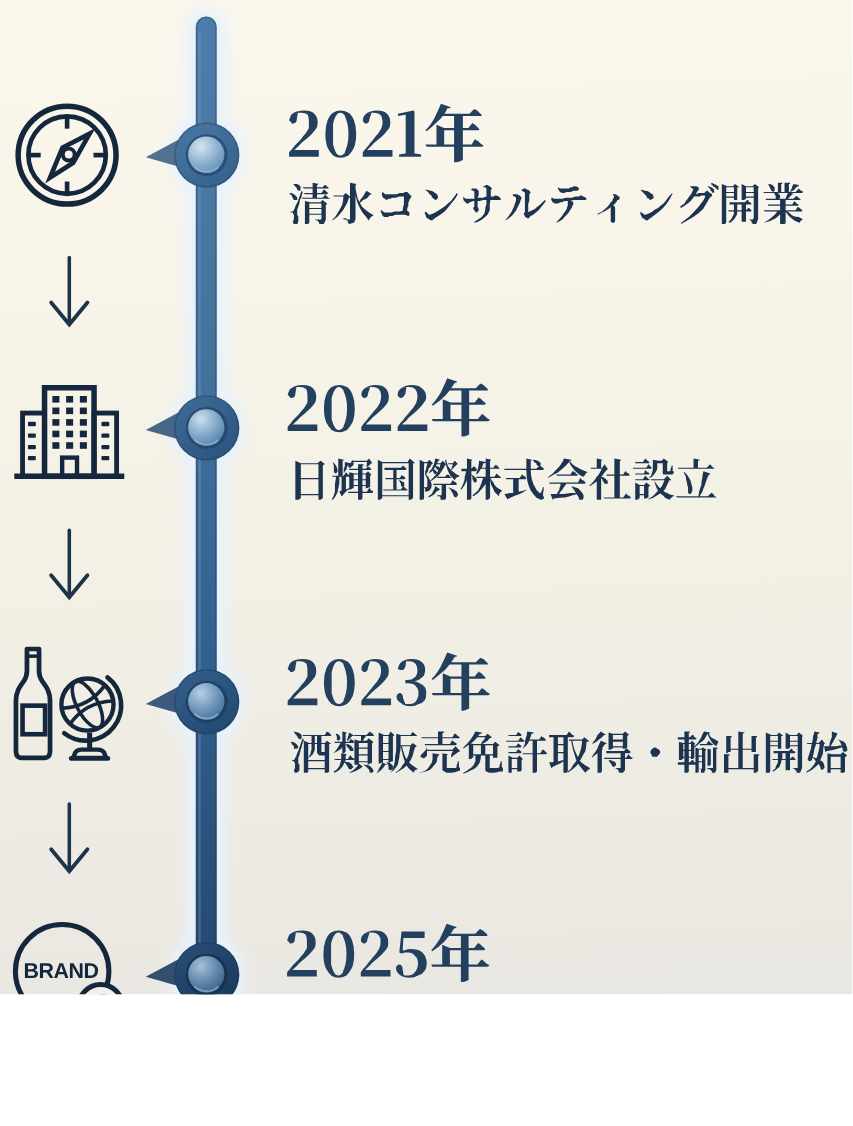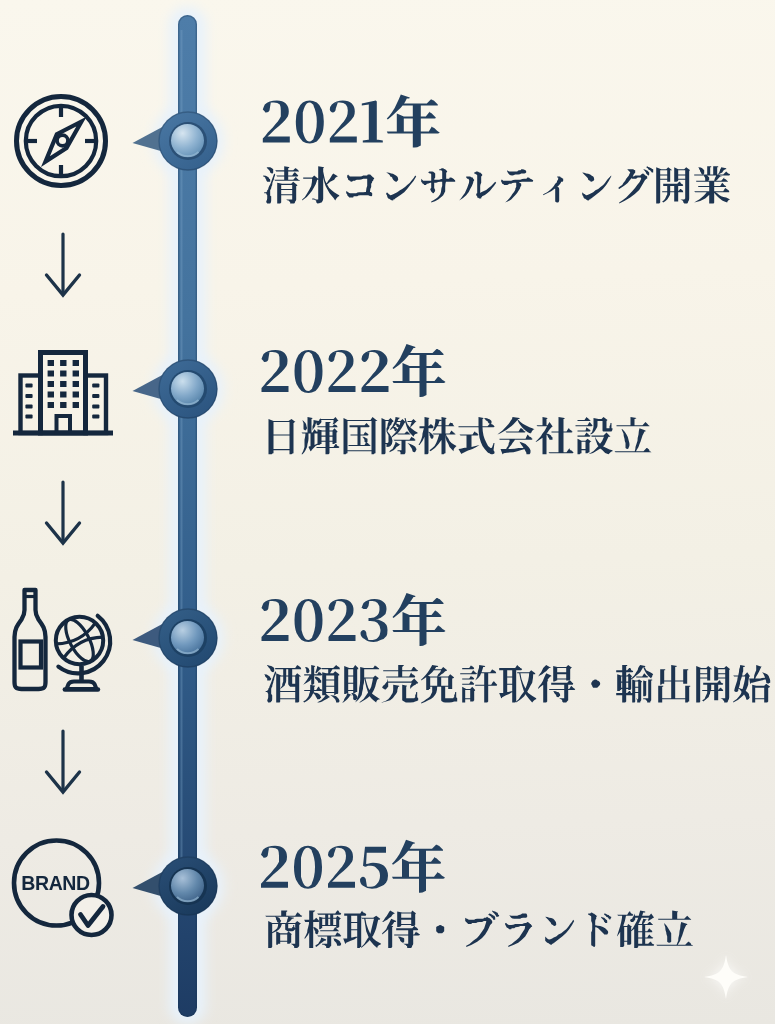--- a/index.html
+++ b/index.html
@@ -1,14 +1,14 @@
 <!DOCTYPE html>
 <html><head><meta charset="utf-8"><style>
 html,body{margin:0;padding:0}
-#page{position:relative;width:775px;height:1024px;overflow:hidden;
+#page{position:relative;width:775px;height:904px;overflow:hidden;
 background:linear-gradient(178deg,#faf7ed 0%,#f8f4e9 28%,#f3f0e5 55%,#eeebe4 80%,#e9e7e1 100%);
 font-family:"Liberation Sans",sans-serif}
 
 </style></head><body>
 <div id="page">
 <svg width="775" height="1024" viewBox="0 0 775 1024" xmlns="http://www.w3.org/2000/svg" style="position:absolute;left:0;top:0">
       <defs>
         <linearGradient id="barg" x1="0" y1="0" x2="0" y2="1">
           <stop offset="0" stop-color="#4e7da9"></stop>
           <stop offset="0.3" stop-color="#44739e"></stop>

